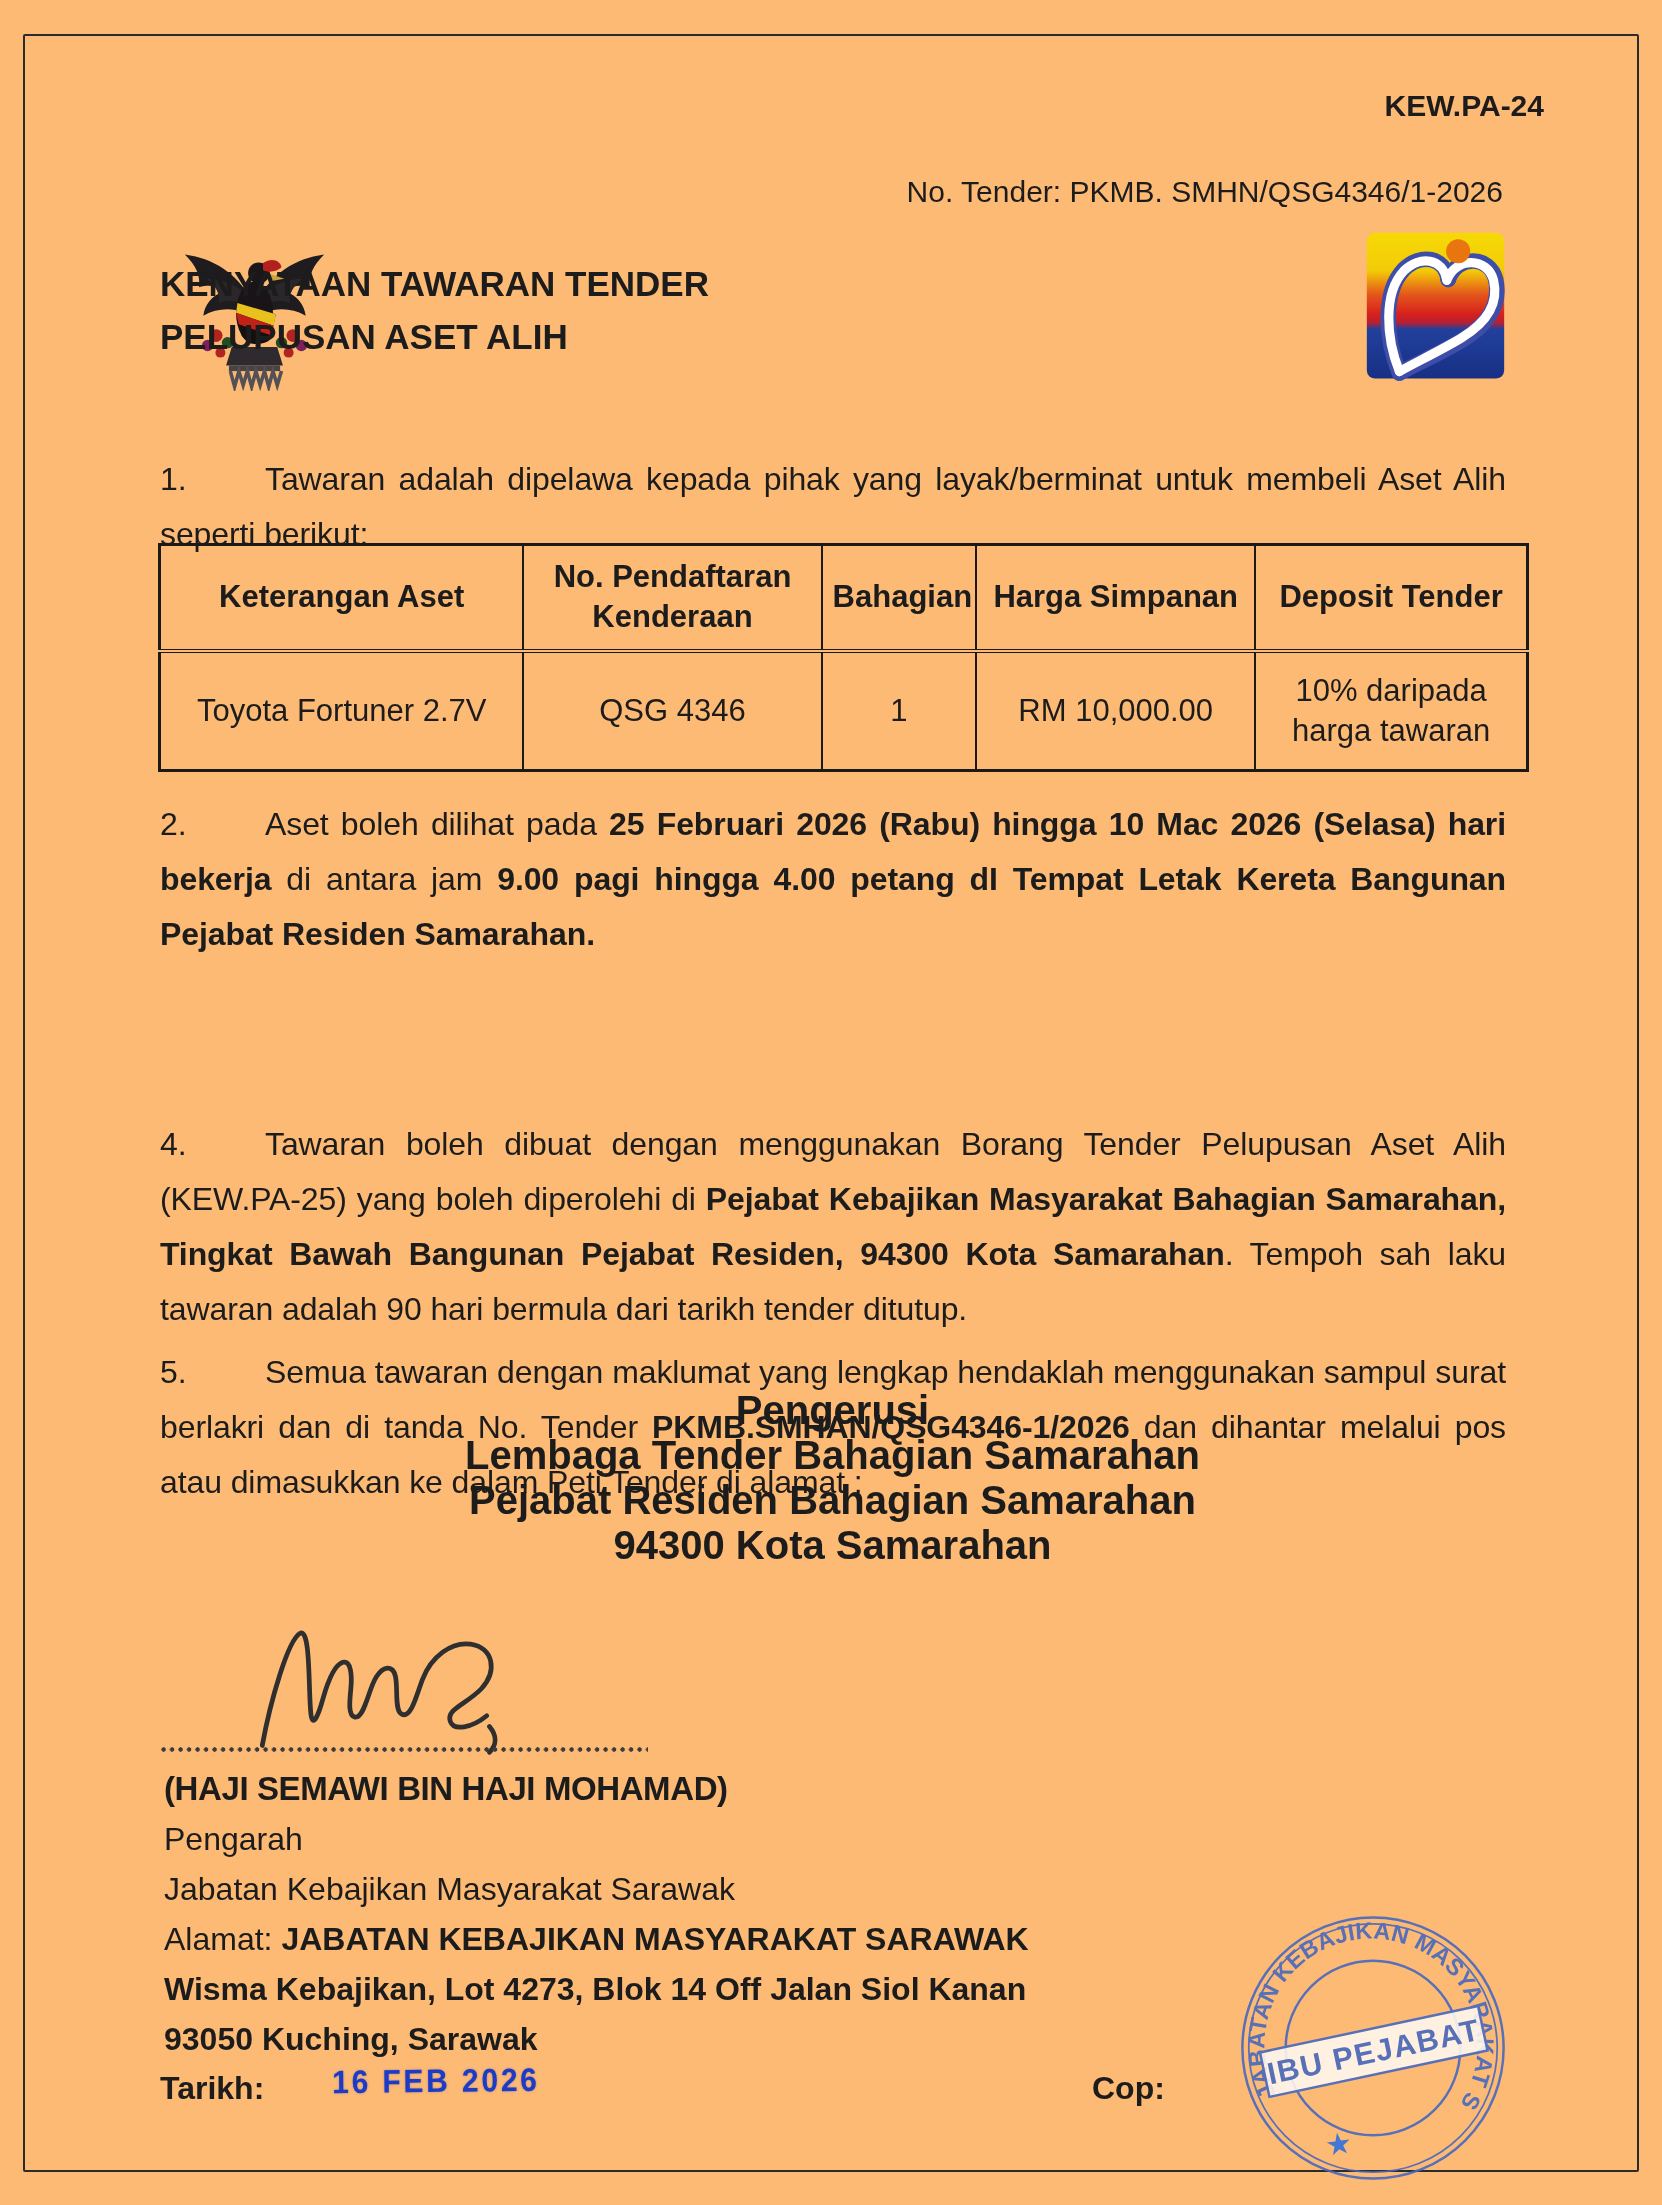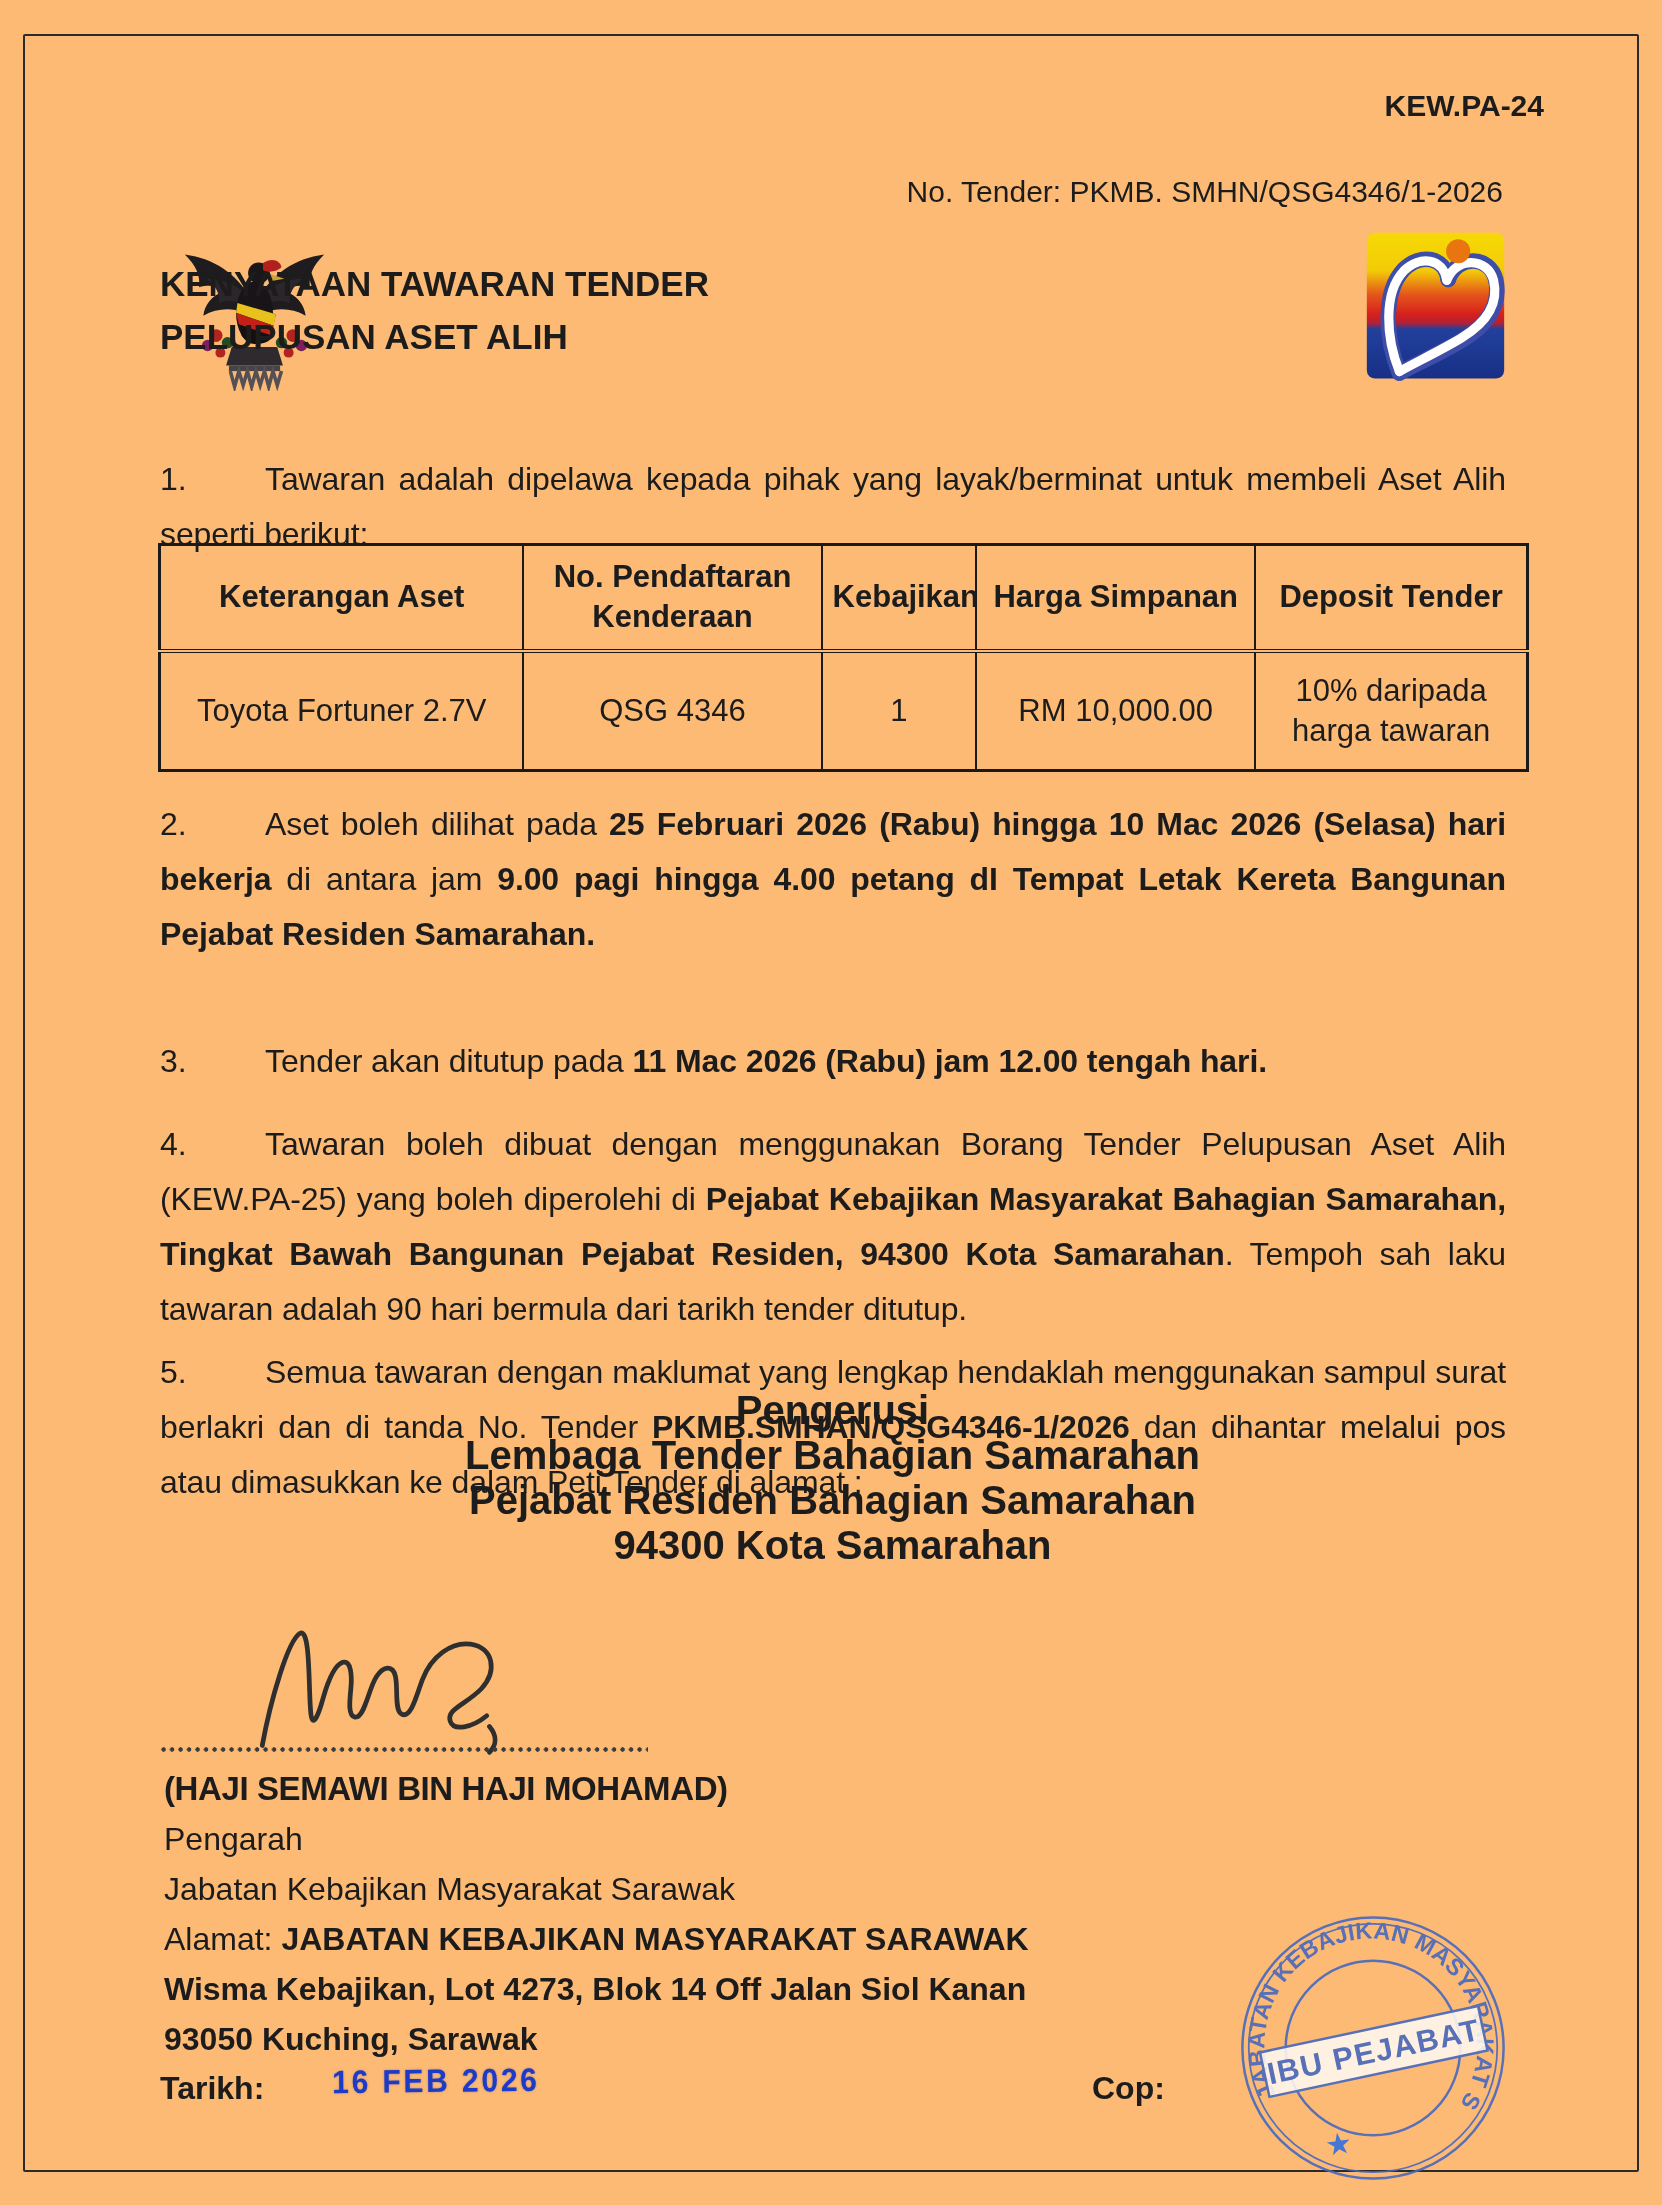--- a/index.html
+++ b/index.html
@@ -153,39 +153,38 @@
         <col class="c1">
         <col class="c2">
         <col class="c3">
         <col class="c4">
         <col class="c5">
       </colgroup>
     <thead>
       <tr>
         <th>Keterangan Aset</th>
         <th>No. Pendaftaran Kenderaan</th>
-        <th>Kebajikan</th>
+        <th>Bahagian</th>
         <th>Harga Simpanan</th>
         <th>Deposit Tender</th>
       </tr>
     </thead>
     <tbody>
       <tr>
         <td>Toyota Fortuner 2.7V</td>
         <td>QSG 4346</td>
         <td>1</td>
         <td>RM 10,000.00</td>
         <td>10% daripada harga tawaran</td>
       </tr>
     </tbody>
   </table>
 
   <p class="abs para p2"><span class="num">2.</span><span>Aset boleh dilihat  pada </span><span class="b">25 Februari 2026 (Rabu) hingga 10 Mac 2026 (Selasa) hari bekerja</span><span> di antara jam </span><span class="b">9.00 pagi hingga 4.00 petang dI Tempat Letak Kereta Bangunan Pejabat Residen Samarahan.</span></p>
 
-  <p class="abs para p3"><span class="num">3.</span><span>Tender akan ditutup pada </span><span class="b">11 Mac 2026 (Rabu) jam 12.00 tengah hari.</span></p>
 
   <p class="abs para p4"><span class="num">4.</span><span>Tawaran boleh dibuat dengan menggunakan Borang Tender Pelupusan Aset Alih (KEW.PA-25) yang boleh diperolehi di </span><span class="b">Pejabat Kebajikan Masyarakat Bahagian Samarahan, Tingkat Bawah Bangunan Pejabat Residen, 94300 Kota Samarahan</span><span>. Tempoh sah laku tawaran adalah 90 hari bermula dari tarikh tender ditutup.</span></p>
 
   <p class="abs para p5"><span class="num">5.</span><span>Semua tawaran dengan maklumat yang lengkap hendaklah menggunakan sampul surat berlakri dan di tanda No. Tender </span><span class="b">PKMB.SMHAN/QSG4346-1/2026</span><span> dan dihantar melalui pos atau dimasukkan ke dalam Peti Tender di alamat :</span></p>
 
   <div class="abs addr-center">
     <div>Pengerusi</div>
     <div>Lembaga Tender Bahagian Samarahan</div>
     <div>Pejabat Residen Bahagian Samarahan</div>
     <div>94300 Kota Samarahan</div>

